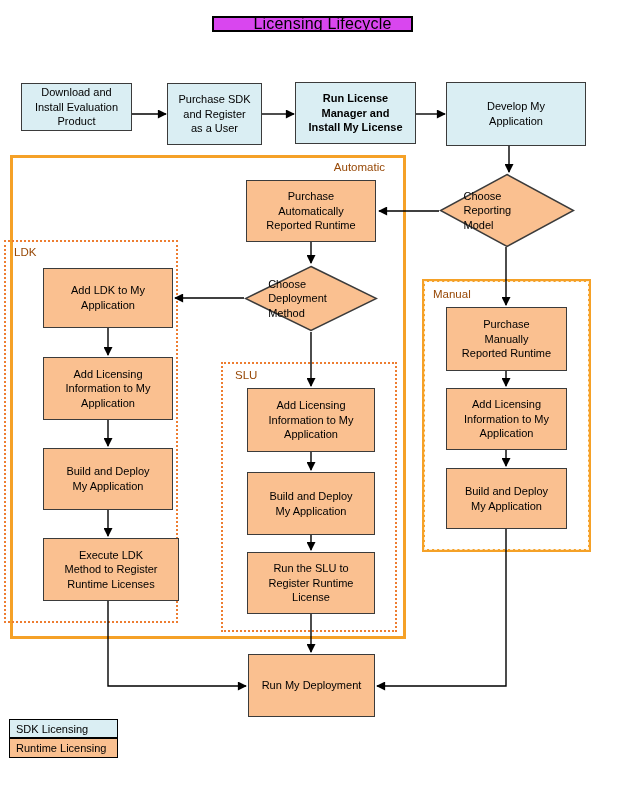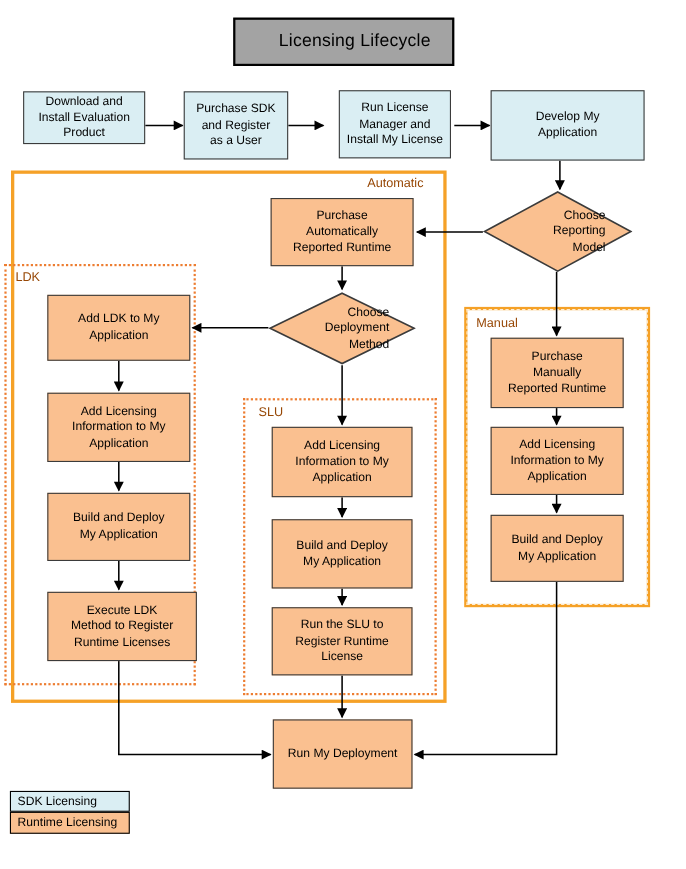--- a/index.html
+++ b/index.html
@@ -1,32 +1,32 @@
 <!DOCTYPE html>
 <html style="--sdk-fill: #DAEEF3; --runtime-fill: #FAC090; --container-border: #F5A127; --dotted-border: #ED7D31; --group-label: #974806; --node-border: #3B3B3B; --connector: #000000;"><head>
 <meta charset="utf-8">
 <style>
   html,body{margin:0;padding:0;background:#fff;}
   .canvas{position:relative;width:624px;height:790px;background:#fff;overflow:hidden;
           font-family:"Liberation Sans",sans-serif;color:#000;}
-  .title-box{position:absolute;left:212px;top:16px;width:201px;height:44px;box-sizing:border-box;
+  .title-box{position:absolute;left:212px;top:16px;width:201px;height:16px;box-sizing:border-box;
              border:2px solid #000;display:flex;align-items:center;justify-content:center;
-             font-size:16px;letter-spacing:.2px;background:#a3a3a3;padding-left:20px;}
+             font-size:16px;letter-spacing:.2px;background:#d946ef;padding-left:20px;}
   .node{position:absolute;box-sizing:border-box;display:flex;align-items:center;justify-content:center;
         text-align:center;white-space:pre-line;font-size:11px;line-height:1.32;
         border:1px solid var(--node-border);padding:2px 4px;}
   .sdk-node{background:var(--sdk-fill);}
   .rt-node{background:var(--runtime-fill);}
   .group{position:absolute;box-sizing:border-box;}
   .group-solid{border:3px solid var(--container-border);}
   .group-dotted{border:2px dotted var(--dotted-border);}
   .manual-inner-dash::before{content:"";position:absolute;inset:-1px;pointer-events:none;
         border:1.5px dashed rgba(255,255,255,0.8);}
   .group-label{position:absolute;font-size:11.5px;color:var(--group-label);}
-  .diamond{position:absolute;display:flex;align-items:center;justify-content:center;text-align:right;}
+  .diamond{position:absolute;display:flex;align-items:center;justify-content:center;text-align:left;}
   .diamond svg{position:absolute;inset:0;width:100%;height:100%;}
   .diamond .dtext{position:relative;font-size:11px;line-height:1.3;white-space:pre-line;width:64%;}
   .connectors{position:absolute;left:0;top:0;pointer-events:none;}
   .legend-item{position:absolute;box-sizing:border-box;display:flex;align-items:center;
                padding-left:6px;font-size:11px;border:1px solid #000;}
 </style>
 </head>
 <body>
 
 <div class="canvas">
@@ -77,21 +77,21 @@
   </svg>
 
   <div class="title-box">Licensing Lifecycle</div>
 
   <div class="node sdk-node" style="left:21px;top:83px;width:111px;height:48px;">Download and
 Install Evaluation
 Product</div>
   <div class="node sdk-node" style="left:167px;top:83px;width:95px;height:62px;">Purchase SDK
 and Register
 as a User</div>
-  <div class="node sdk-node" style="left:308px;top:82px;width:102px;height:62px;">Run License
+  <div class="node sdk-node" style="left:295px;top:82px;width:121px;height:62px;font-weight:bold;">Run License
 Manager and
 Install My License</div>
   <div class="node sdk-node" style="left:446px;top:82px;width:140px;height:64px;">Develop My
 Application</div>
 
   <div class="node rt-node" style="left:246px;top:180px;width:130px;height:62px;">Purchase
 Automatically
 Reported Runtime</div>
 
   <div class="diamond" style="left:439px;top:173px;width:136px;height:75px;">

